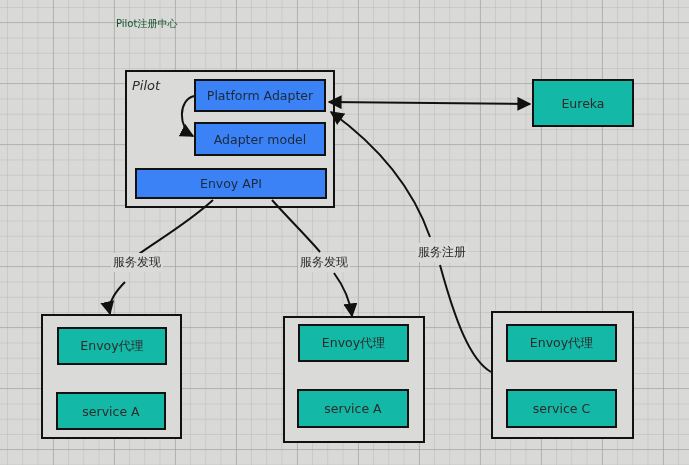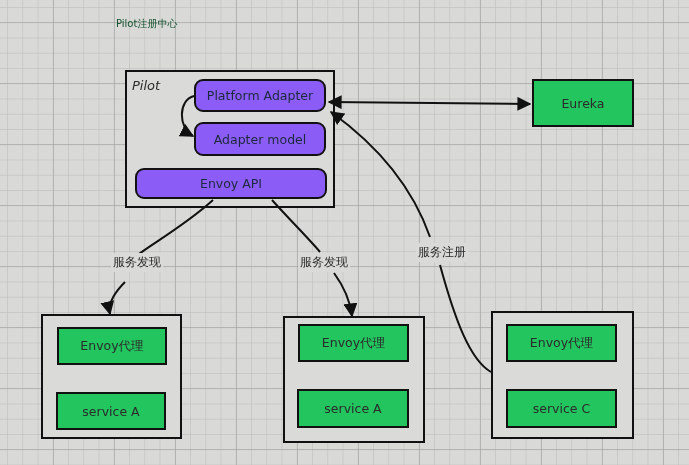--- a/index.html
+++ b/index.html
@@ -12,25 +12,25 @@
       linear-gradient(to right, rgba(190,190,188,0.6) 1px, transparent 1px),
       linear-gradient(to bottom, rgba(190,190,188,0.6) 1px, transparent 1px);
     background-size: 61px 61px, 61px 61px, 15.25px 15.25px, 15.25px 15.25px;
     background-position: 53px 22px, 53px 22px, 7px 7px, 7px 7px;
     font-family: "DejaVu Sans", "Liberation Sans", sans-serif;
     color: #2a2a2a;
   }
   .abs { position: absolute; box-sizing: border-box; }
   .title { left: 116px; top: 17px; font-size: 10px; color: #14532d; }
   .box {
-    border: 2px solid #111; background: #22c55e;
+    border: 2px solid #111; background: #14b8a6;
     display: flex; align-items: center; justify-content: center;
     font-size: 12.5px; color: #2b2b2b;
   }
-  .blue { background: #8b5cf6; color: #1c2a3c; border-radius: 9px; }
+  .blue { background: #3b82f6; color: #1c2a3c; }
   .container { border: 2px solid #111; background: #dadad8; }
   .pilot-label { left: 132px; top: 78px; font-size: 13px; color: #2b2b2b; font-style: italic; }
   .edge-label { font-size: 12px; color: #2b2b2b; background: #dadad8; padding: 1px 2px; }
   svg.edges { position: absolute; left: 0; top: 0; }
 </style>
 </head>
 <body>
 
 <div class="abs title">Pilot注册中心</div>
 

